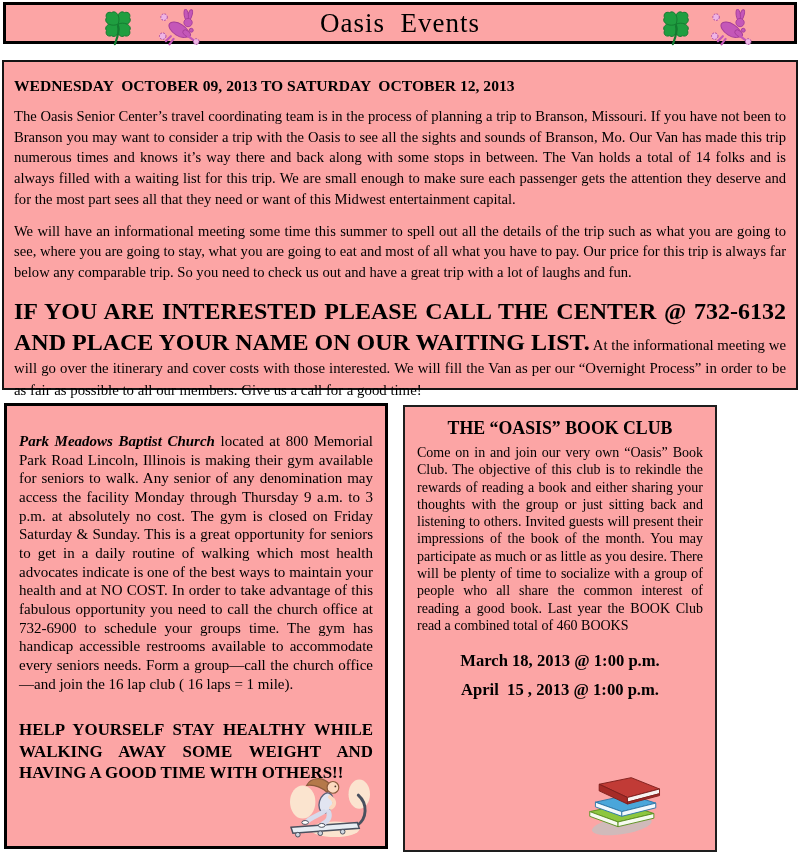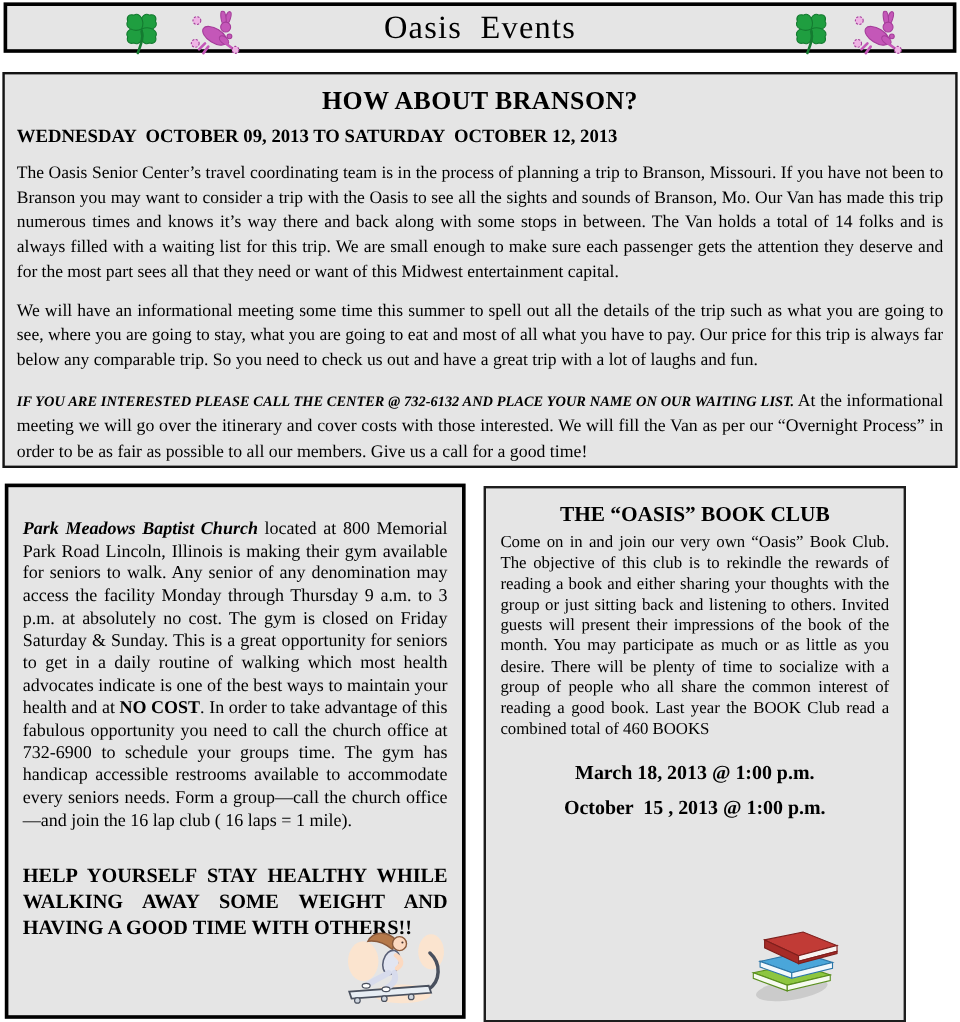--- a/index.html
+++ b/index.html
@@ -1,49 +1,49 @@
 <!DOCTYPE html>
 <html><head>
 <meta charset="utf-8">
 <style>
   html,body { margin:0; padding:0; }
   body {
     width:800px; height:852px; position:relative; overflow:hidden;
     background:#ffffff; color:#000;
     font-family:"Liberation Serif","DejaVu Serif",serif;
   }
-  .box { position:absolute; box-sizing:border-box; background:#e5e5e5; }
+  .box { position:absolute; box-sizing:border-box; background:#fca5a5; }
 
   
   #banner { left:3px; top:2px; width:794px; height:42px; border:3px solid #000; }
   #banner .title {
     position:absolute; left:0; right:0; top:3px; text-align:center;
     font-size:27px; letter-spacing:1px; white-space:pre-wrap;
   }
   .banner-icon { position:absolute; top:1px; }
 
   
   #branson { left:2px; top:60px; width:796px; height:330px; border:2px solid #141414; padding:7px 10px; }
   .branson-title { margin:3px 0 0; text-align:center; font-size:21.5px; font-weight:bold; letter-spacing:.4px; }
   .branson-sub { margin:8px 0 0; text-align:left; font-size:15.6px; font-weight:bold; white-space:pre-wrap; }
   #branson p.body { margin:11px 0 0; font-size:14.6px; line-height:1.42; text-align:justify; }
   #branson p.cta { margin:13px 0 0; font-size:14.8px; line-height:1.45; text-align:justify; }
-  .cta-bold { font-size:12px; font-weight:bold; line-height:1.3;font-style:italic; }
+  .cta-bold { font-size:24px; font-weight:bold; line-height:1.3; }
 
   
   #walking { left:4px; top:403px; width:384px; height:446px; border:3px solid #000; padding:9px 12px; }
   .walking-title { margin:5px 0 0; text-align:center; font-size:17.6px; font-weight:bold; }
   #walking p.wbody { margin:17px 0 0; font-size:15px; line-height:1.245; text-align:justify; }
   .lead { font-weight:bold; font-style:italic;margin-top:38px; }
-  .nocost { font-weight:bold; }
+  .nocost { font-weight:normal; }
   #walking p.closing { margin:26px 0 0; font-size:16.9px; font-weight:bold; line-height:1.27; text-align:justify; }
   .treadmill-wrap { position:absolute; right:5px; bottom:1px; }
 
   
-  #bookclub { left:403px; top:405px; width:352px; height:447px; border:2px solid #1e1e1e; padding:7px 12px; }
+  #bookclub { left:403px; top:405px; width:314px; height:447px; border:2px solid #1e1e1e; padding:7px 12px; }
   .bookclub-title { margin:4px 0 0; text-align:center; font-size:17.8px; font-weight:bold; }
   #bookclub p.bbody { margin:5px 0 0; font-size:14px; line-height:1.235; text-align:justify; }
   .schedule { margin-top:17px; text-align:center; font-weight:bold; font-size:16.6px; }
   .schedule .sline { margin-top:9px; white-space:pre-wrap; }
   .books-wrap { position:absolute; right:42px; bottom:8px; }
 </style>
 </head>
 <body>
 
 <div class="box" id="banner">
@@ -110,21 +110,20 @@
       <g fill="#eeb4e4" stroke="#a53d9a" stroke-width="1" stroke-dasharray="2 1.4">
         <circle cx="6.5" cy="9" r="3.6"></circle>
           <circle cx="5" cy="30" r="3.6"></circle>
           <circle cx="42" cy="36" r="3.2"></circle>
       </g>
     </svg>
   </span>
 </div>
 
 <div class="box" id="branson">
-  <h1 class="branson-title">HOW ABOUT BRANSON?</h1>
   <h2 class="branson-sub">WEDNESDAY  OCTOBER 09, 2013 TO SATURDAY  OCTOBER 12, 2013</h2>
   <p class="body">The Oasis Senior Center’s travel coordinating team is in the process of planning a trip to Branson, Missouri. If you have not been to Branson  you may want  to consider a trip with the Oasis to see all the sights and sounds of Branson, Mo.  Our Van has made this trip numerous times and knows it’s way there and back along with some stops in between. The Van holds a total of 14  folks and is always filled with a waiting list for this trip. We are small enough to make sure each passenger gets the attention they deserve and for the most part sees all that they need or want of this Midwest entertainment capital.</p>
   <p class="body">We will have an informational meeting some time this summer to spell out all the details of the trip such as what you are going to see, where you are going to stay, what you are going to eat and most of all what you have to pay. Our price for this trip is always far below any comparable trip. So you need to check us out and have a great trip with a lot of laughs and fun.</p>
   <p class="cta"><span class="cta-bold">IF YOU ARE INTERESTED PLEASE CALL THE CENTER @ 732-6132 AND PLACE YOUR NAME ON OUR WAITING LIST.</span><span>  At the informational meeting we will go over the itinerary and cover costs with those interested. We will fill the Van as per our “Overnight Process” in order to be as fair as possible to all our members. Give us a call for a good time!</span></p>
 </div>
 
 <div class="box" id="walking">
   <p class="wbody"><span class="lead">Park Meadows Baptist Church</span><span> located at 800 Memorial Park Road Lincoln, Illinois is making their gym available for seniors to walk.  Any senior of any denomination may access the facility Monday through Thursday 9 a.m. to 3 p.m. at absolutely no cost. The gym is closed on Friday Saturday &amp; Sunday. This is a great opportunity for seniors to get in a daily routine of walking which most health advocates indicate is one of the best ways to maintain your health and at </span><span class="nocost">NO COST</span><span>. In order to take advantage of this fabulous opportunity you need to call the church office at 732-6900 to schedule your groups time. The gym has handicap accessible restrooms available to accommodate every seniors needs. Form a group—call the church office—and join the 16 lap club ( 16 laps = 1 mile).</span></p>
   <p class="closing">HELP YOURSELF STAY HEALTHY WHILE WALKING AWAY SOME WEIGHT AND HAVING A GOOD TIME WITH OTHERS!!</p>
   <span class="treadmill-wrap">
@@ -148,21 +147,21 @@
       <ellipse cx="41.5" cy="64" rx="3.4" ry="2" fill="#fff" stroke="#49505e"></ellipse>
     </svg>
   </span>
 </div>
 
 <div class="box" id="bookclub">
   <h2 class="bookclub-title">THE “OASIS” BOOK CLUB</h2>
   <p class="bbody">Come on in and join our very own “Oasis” Book Club.   The objective of this club is to rekindle the rewards of reading a book and either sharing your thoughts with the group or just sitting back and listening to others.  Invited guests will present their impressions of the book of the month.  You may  participate as much or as little as you desire.  There will be plenty of time to socialize with a group of people who all share the common    interest of reading a good book. Last year the BOOK Club read a combined total of 460 BOOKS</p>
   <div class="schedule">
     <div class="sline">March 18, 2013 @ 1:00 p.m.</div>
-    <div class="sline">October  15 , 2013 @ 1:00 p.m.</div>
+    <div class="sline">April  15 , 2013 @ 1:00 p.m.</div>
   </div>
   <span class="books-wrap">
     <svg width="92" height="66" viewBox="0 0 95 70">
       <ellipse cx="42" cy="57" rx="32" ry="9" fill="#c2c2c2" opacity="0.75" transform="rotate(-9 42 57)"></ellipse>
       <path d="M8 42 L46 34 L76 44 L38 53 Z" fill="#8dc63f" stroke="#5a8f1f"></path>
       <path d="M8 42 L38 53 L38 58 L8 47 Z" fill="#f6faf0" stroke="#5a8f1f"></path>
       <path d="M38 53 L76 44 L76 49 L38 58 Z" fill="#f6faf0" stroke="#5a8f1f"></path>
       <path d="M14 32 L50 24 L78 33 L42 42 Z" fill="#4aa6da" stroke="#2c76a8"></path>
       <path d="M14 32 L42 42 L42 47 L14 37 Z" fill="#f2f8fc" stroke="#2c76a8"></path>
       <path d="M42 42 L78 33 L78 38 L42 47 Z" fill="#f2f8fc" stroke="#2c76a8"></path>

